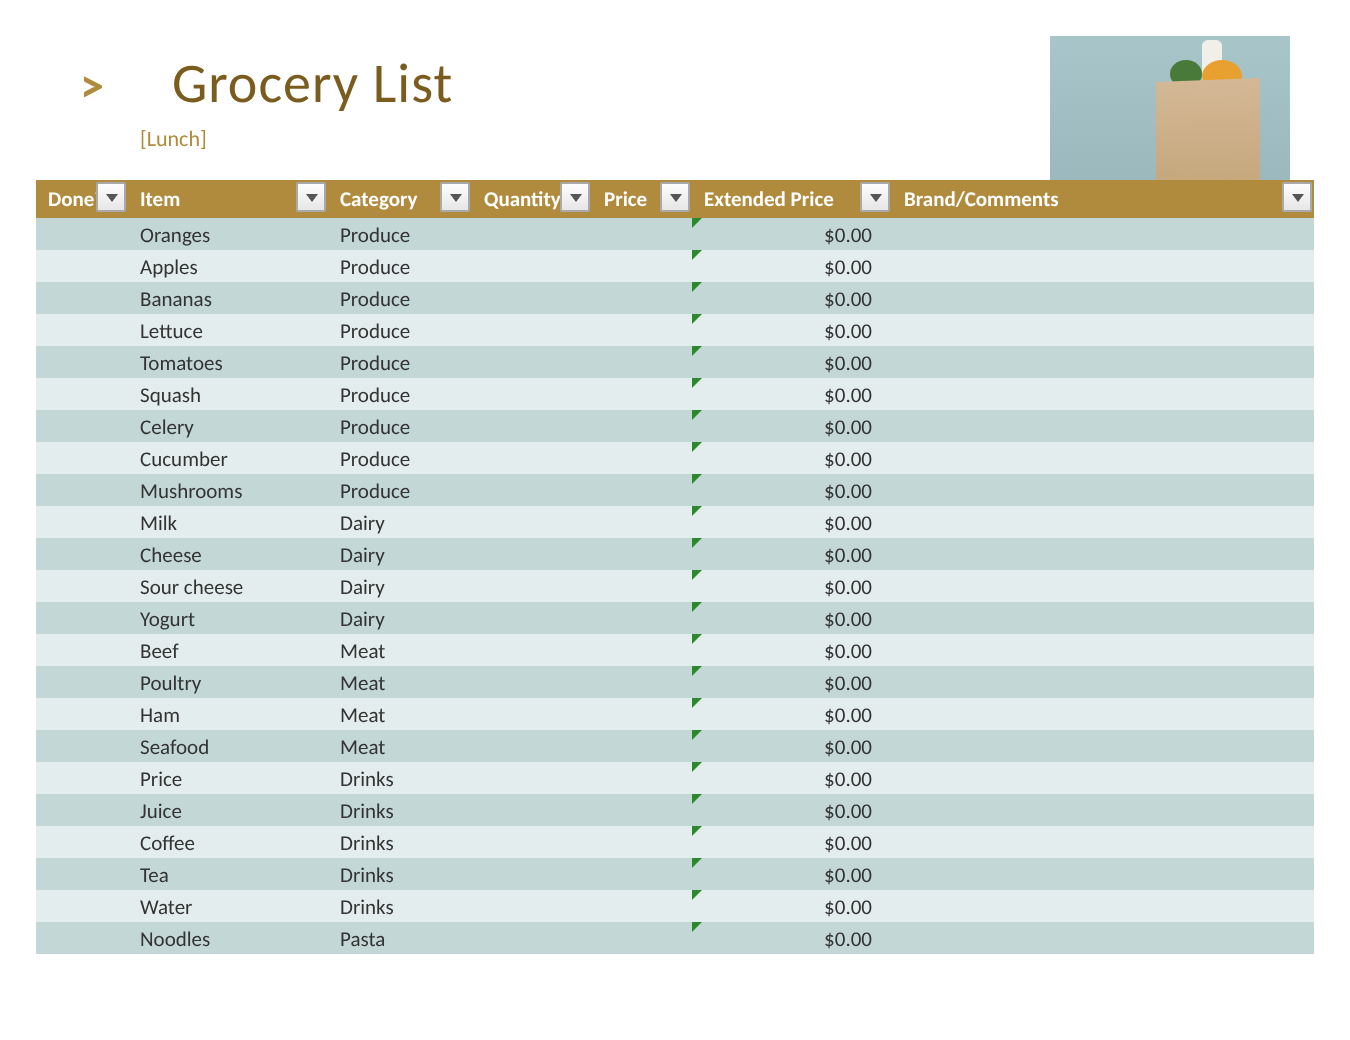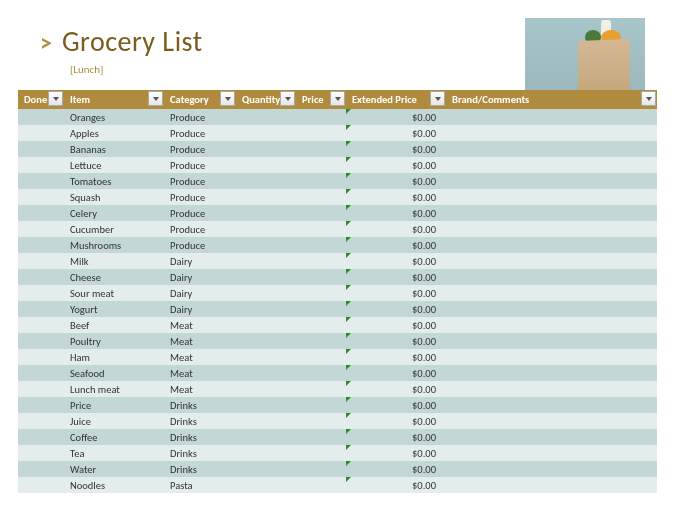--- a/index.html
+++ b/index.html
@@ -24,20 +24,21 @@
     color: #b08b3e;
     font-size: 24px;
     font-weight: bold;
     margin-right: 10px;
   }
   .title {
     font-size: 28px;
     color: #7a5c1e;
     font-weight: 400;
     letter-spacing: 0.5px;
+    margin-left: 24px;
   }
   .date {
     font-size: 11px;
     color: #b08b3e;
     margin-left: 30px;
     margin-top: 4px;
   }
   .bag {
     width: 120px;
     height: 78px;
@@ -238,21 +239,21 @@
           <td class="col-done"></td>
           <td class="col-item">Cheese</td>
           <td class="col-cat">Dairy</td>
           <td class="col-qty"></td>
           <td class="col-price"></td>
           <td class="col-ext"><span class="tri"></span>$0.00</td>
           <td class="col-brand"></td>
         </tr>
         <tr>
           <td class="col-done"></td>
-          <td class="col-item">Sour meat</td>
+          <td class="col-item">Sour cheese</td>
           <td class="col-cat">Dairy</td>
           <td class="col-qty"></td>
           <td class="col-price"></td>
           <td class="col-ext"><span class="tri"></span>$0.00</td>
           <td class="col-brand"></td>
         </tr>
         <tr>
           <td class="col-done"></td>
           <td class="col-item">Yogurt</td>
           <td class="col-cat">Dairy</td>
@@ -284,29 +285,20 @@
           <td class="col-item">Ham</td>
           <td class="col-cat">Meat</td>
           <td class="col-qty"></td>
           <td class="col-price"></td>
           <td class="col-ext"><span class="tri"></span>$0.00</td>
           <td class="col-brand"></td>
         </tr>
         <tr>
           <td class="col-done"></td>
           <td class="col-item">Seafood</td>
-          <td class="col-cat">Meat</td>
-          <td class="col-qty"></td>
-          <td class="col-price"></td>
-          <td class="col-ext"><span class="tri"></span>$0.00</td>
-          <td class="col-brand"></td>
-        </tr>
-        <tr>
-          <td class="col-done"></td>
-          <td class="col-item">Lunch meat</td>
           <td class="col-cat">Meat</td>
           <td class="col-qty"></td>
           <td class="col-price"></td>
           <td class="col-ext"><span class="tri"></span>$0.00</td>
           <td class="col-brand"></td>
         </tr>
         <tr>
           <td class="col-done"></td>
           <td class="col-item">Price</td>
           <td class="col-cat">Drinks</td>

